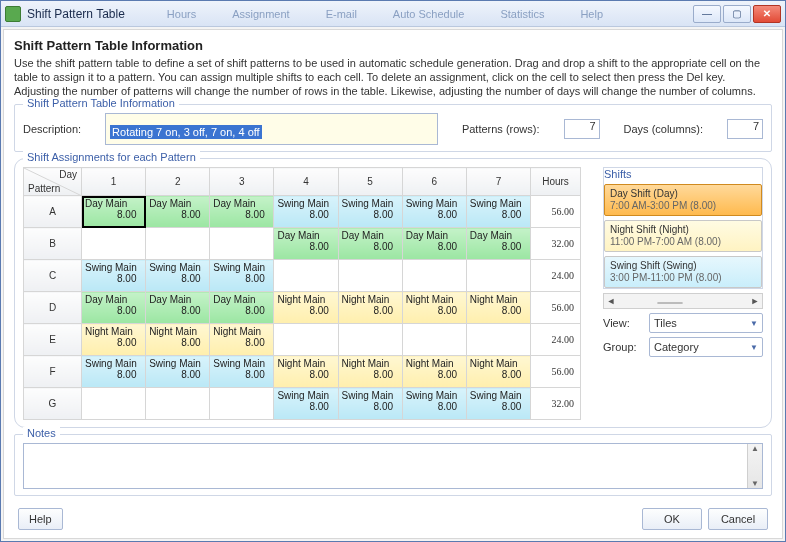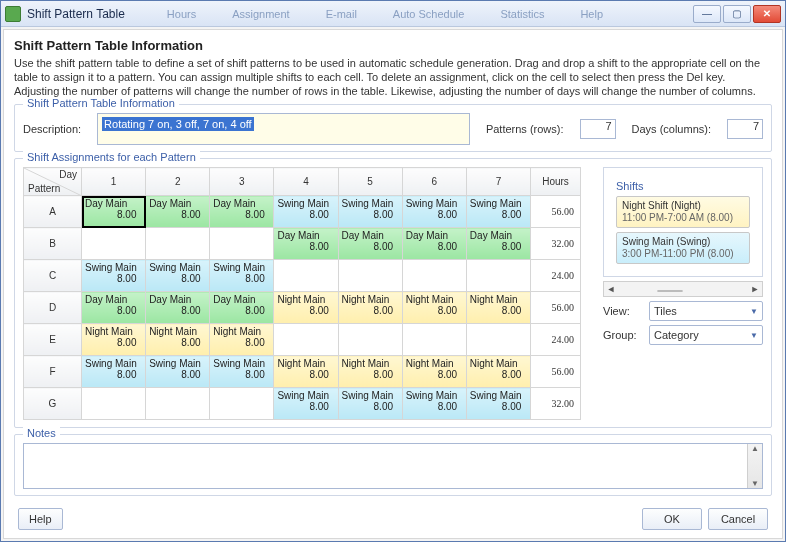--- a/index.html
+++ b/index.html
@@ -10,23 +10,23 @@
 .titlebar .title { font-size: 12px; color: #1a2b4c; flex: 0 0 auto; }
 .menuhints { flex: 1; display: flex; gap: 36px; padding-left: 42px; color: #8aa0c2; font-size: 11px; }
 .winbtns { display: flex; gap: 2px; }
 .winbtn { width: 28px; height: 18px; border: 1px solid #9aaccb; background: linear-gradient(#f4f8ff,#dce7f8); border-radius: 2px; display:flex; align-items:center; justify-content:center; color:#3a547e; font-size:10px; cursor:default;}
 .winbtn.close { background: linear-gradient(#f48a7a,#e24b36); border-color:#b13423; color:#fff; font-weight:bold; }
 .content { flex:1; background:#fff; margin:2px; border:1px solid #d8d8d8; padding:8px 10px 6px 10px; display:flex; flex-direction:column; overflow:hidden;}
 h2.heading { margin:0 0 4px 0; font-size:13px; font-weight:bold; color:#222;}
 .intro { font-size:11px; color:#333; line-height:1.25; margin-bottom:6px; }
 .fieldset { border:1px solid #cfd7e6; border-radius:2px; padding:8px 8px 6px 8px; margin-bottom:6px; position:relative; }
 .fieldset > .legend { position:absolute; top:-8px; left:8px; background:#fff; padding:0 4px; font-size:11px; color:#3c5fa8; }
-.row1 { display:flex; align-items:center; gap:16px; }
+.row1 { display:flex; align-items:center; gap:24px; }
 .row1 label { font-size:11px; }
-.desc-input { flex:1; height:32px; border:1px solid #a9b8d4; background:#fffde8; padding:4px 4px; font-size:11px; }
+.desc-input { flex:1; height:32px; border:1px solid #a9b8d4; background:#fffde8; padding:12px 4px; font-size:11px; }
 .desc-input .sel { background:#3b74d1; color:#fff; padding:1px 2px; }
 .num-input { width:36px; height:20px; border:1px solid #a9b8d4; background:#fff; text-align:right; padding:0 3px; font-size:11px; }
 .assign-wrap { display:flex; gap:22px; flex:1; min-height:0; }
 .table-area { flex:1; overflow:hidden; display:flex; flex-direction:column;}
 .grid { border-collapse:collapse; width:100%; table-layout:fixed; }
 .grid th, .grid td { border:1px solid #d6d6d6; font-size:10px; }
 .grid th { background:linear-gradient(#fdfdfd,#eef0f3); color:#333; font-weight:normal; height:18px; }
 .grid th.corner { position:relative; }
 .grid th.corner .day { position:absolute; top:1px; right:4px; }
 .grid th.corner .pat { position:absolute; bottom:1px; left:4px; }
@@ -34,21 +34,21 @@
 .grid td.rowhdr { background:linear-gradient(#fdfdfd,#eef0f3); text-align:center; width:48px; height:32px; }
 .grid td.hours { text-align:right; padding:0 6px; width:46px;font-family:Liberation Serif, serif; }
 .cell { height:32px; padding:2px 3px; vertical-align:top; line-height:1.1; }
 .cell.day   { background:linear-gradient(#c4f2c8,#9be6a2); }
 .cell.night { background:linear-gradient(#fff7d2,#ffefad); }
 .cell.swing { background:linear-gradient(#d8f3fb,#bae8f6); }
 .cell.selected { outline:2px solid #000; outline-offset:-2px; }
 .cell .l1 { font-size:10px; color:#222; white-space:nowrap; overflow:hidden; text-overflow:ellipsis;}
 .cell .l2 { font-size:10px; color:#222;padding-left:32px; }
 .side { width:160px; display:flex; flex-direction:column; gap:4px; }
-.shifts-box { border:1px solid #cfd7e6; padding:12px; flex:0 0 auto; }
+.shifts-box { border:1px solid #cfd7e6; padding:0; flex:0 0 auto; }
 .shifts-box .leg { font-size:11px; color:#3c5fa8; }
 .shift-item { border:1px solid #c8c8c8; border-radius:2px; padding:3px 5px; margin-top:4px; font-size:10px; line-height:1.2; }
 .shift-item.sel { background:linear-gradient(#ffd99a,#ffba4e); border-color:#d08a1f; }
 .shift-item.night { background:linear-gradient(#fffbe3,#fff3c2); }
 .shift-item.swing { background:linear-gradient(#e6f7fd,#c9eefb); }
 .shift-item .sub { color:#666; }
 .hscroll { height:16px; border:1px solid #cfcfcf; background:#f3f3f3; display:flex; align-items:center; font-size:9px;}
 .hscroll .arrow { width:14px; text-align:center; color:#555;}
 .hscroll .track { flex:1; position:relative; }
 .hscroll .thumb { position:absolute; left:30%; width:26px; top:1px; bottom:1px; background:#dcdcdc; border:1px solid #bcbcbc; border-radius:2px;}
@@ -94,21 +94,21 @@
       <div class="row1">
         <label>Description:</label>
         <div class="desc-input"><span class="sel">Rotating 7 on, 3 off, 7 on, 4 off</span></div>
         <label>Patterns (rows):</label>
         <div class="num-input">7</div>
         <label>Days (columns):</label>
         <div class="num-input">7</div>
       </div>
     </div>
 
-    <div class="fieldset" style="flex:1; display:flex; min-height:0;">
+    <div class="fieldset" style="flex:1; display:flex; min-height:0;border-radius:11px;">
       <span class="legend">Shift Assignments for each Pattern</span>
       <div class="assign-wrap">
         <div class="table-area">
           <table class="grid" id="grid">
               <tbody>
                 <tr>
                   <th class="corner" style="width:58px;height:28px;">
                     <svg width="58" height="28">
                       <line x1="0" y1="0" x2="58" y2="28" stroke="#d6d6d6"></line>
                     </svg>
@@ -320,26 +320,30 @@
                   </td>
                   <td class="hours">32.00</td>
                 </tr>
               </tbody>
             </table>
         </div>
         <div class="side">
           <div class="shifts-box">
             <div class="leg">Shifts</div>
             <div id="shiftlist">
+                <div class="shift-item sel">
+                  <div>Day Shift (Day)</div>
+                  <div class="sub">7:00 AM-3:00 PM (8.00)</div>
+                </div>
                 <div class="shift-item night">
                   <div>Night Shift (Night)</div>
                   <div class="sub">11:00 PM-7:00 AM (8.00)</div>
                 </div>
                 <div class="shift-item swing">
-                  <div>Swing Main (Swing)</div>
+                  <div>Swing Shift (Swing)</div>
                   <div class="sub">3:00 PM-11:00 PM (8.00)</div>
                 </div>
               </div>
           </div>
           <div class="hscroll">
             <div class="arrow">◄</div>
             <div class="track">
                 <div class="thumb"></div>
               </div>
             <div class="arrow">►</div>

